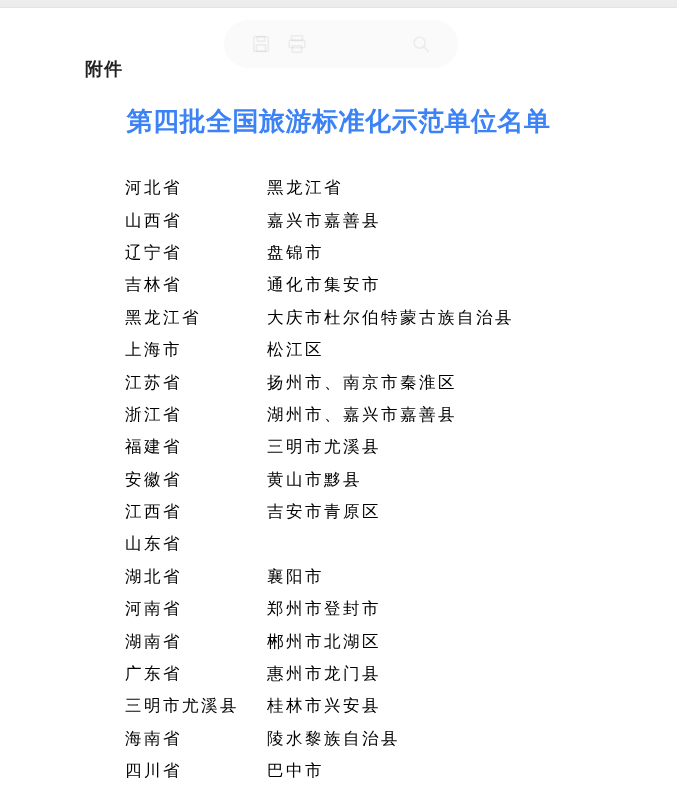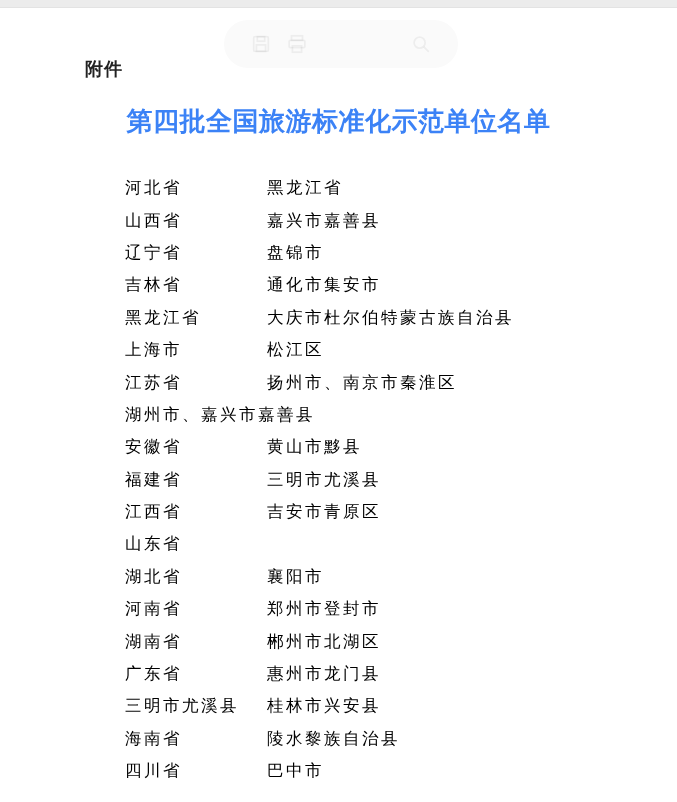--- a/index.html
+++ b/index.html
@@ -136,29 +136,30 @@
   </div>
   <div class="list-row">
     <span class="col-province">上海市</span>
     <span class="col-units">松江区</span>
   </div>
   <div class="list-row">
     <span class="col-province">江苏省</span>
     <span class="col-units">扬州市、南京市秦淮区</span>
   </div>
   <div class="list-row">
+    <span class="col-province">浙江省</span>
     <span class="col-units">湖州市、嘉兴市嘉善县</span>
+  </div>
+  <div class="list-row">
+    <span class="col-province">福建省</span>
+    <span class="col-units">三明市尤溪县</span>
   </div>
   <div class="list-row">
     <span class="col-province">安徽省</span>
     <span class="col-units">黄山市黟县</span>
-  </div>
-  <div class="list-row">
-    <span class="col-province">福建省</span>
-    <span class="col-units">三明市尤溪县</span>
   </div>
   <div class="list-row">
     <span class="col-province">江西省</span>
     <span class="col-units">吉安市青原区</span>
   </div>
   <div class="list-row">
     <span class="col-province">山东省</span>
   </div>
   <div class="list-row">
     <span class="col-province">湖北省</span>

